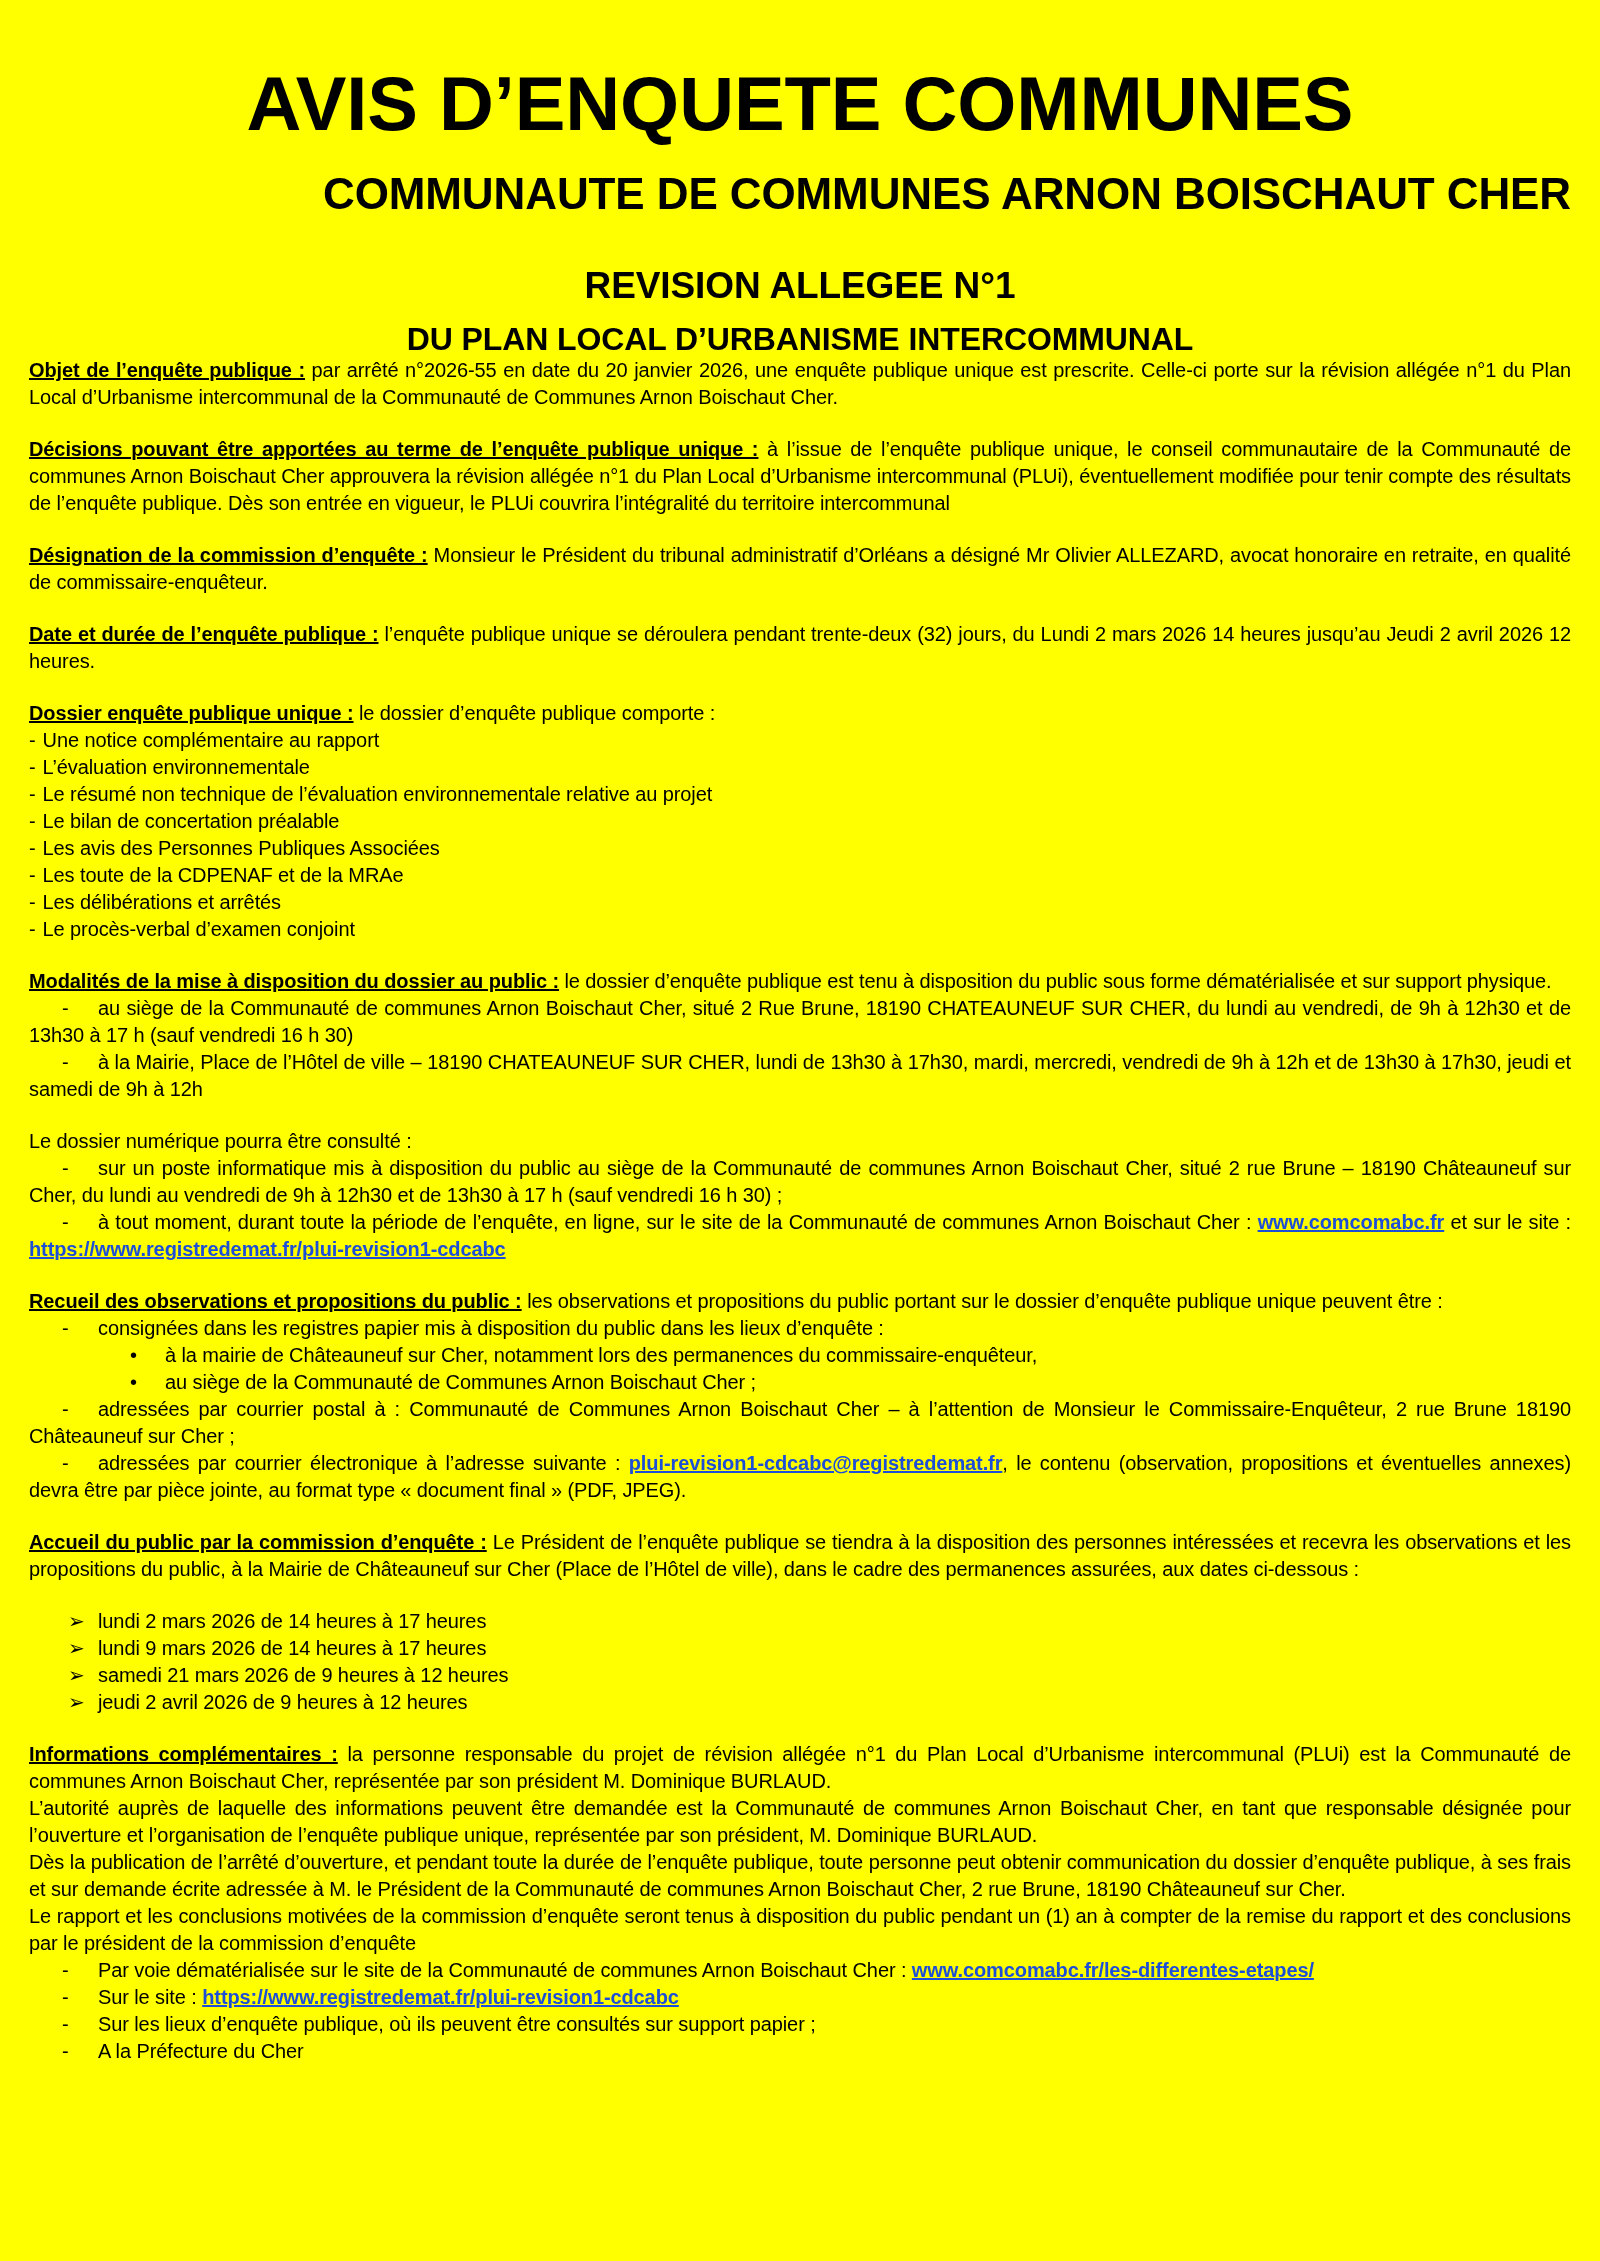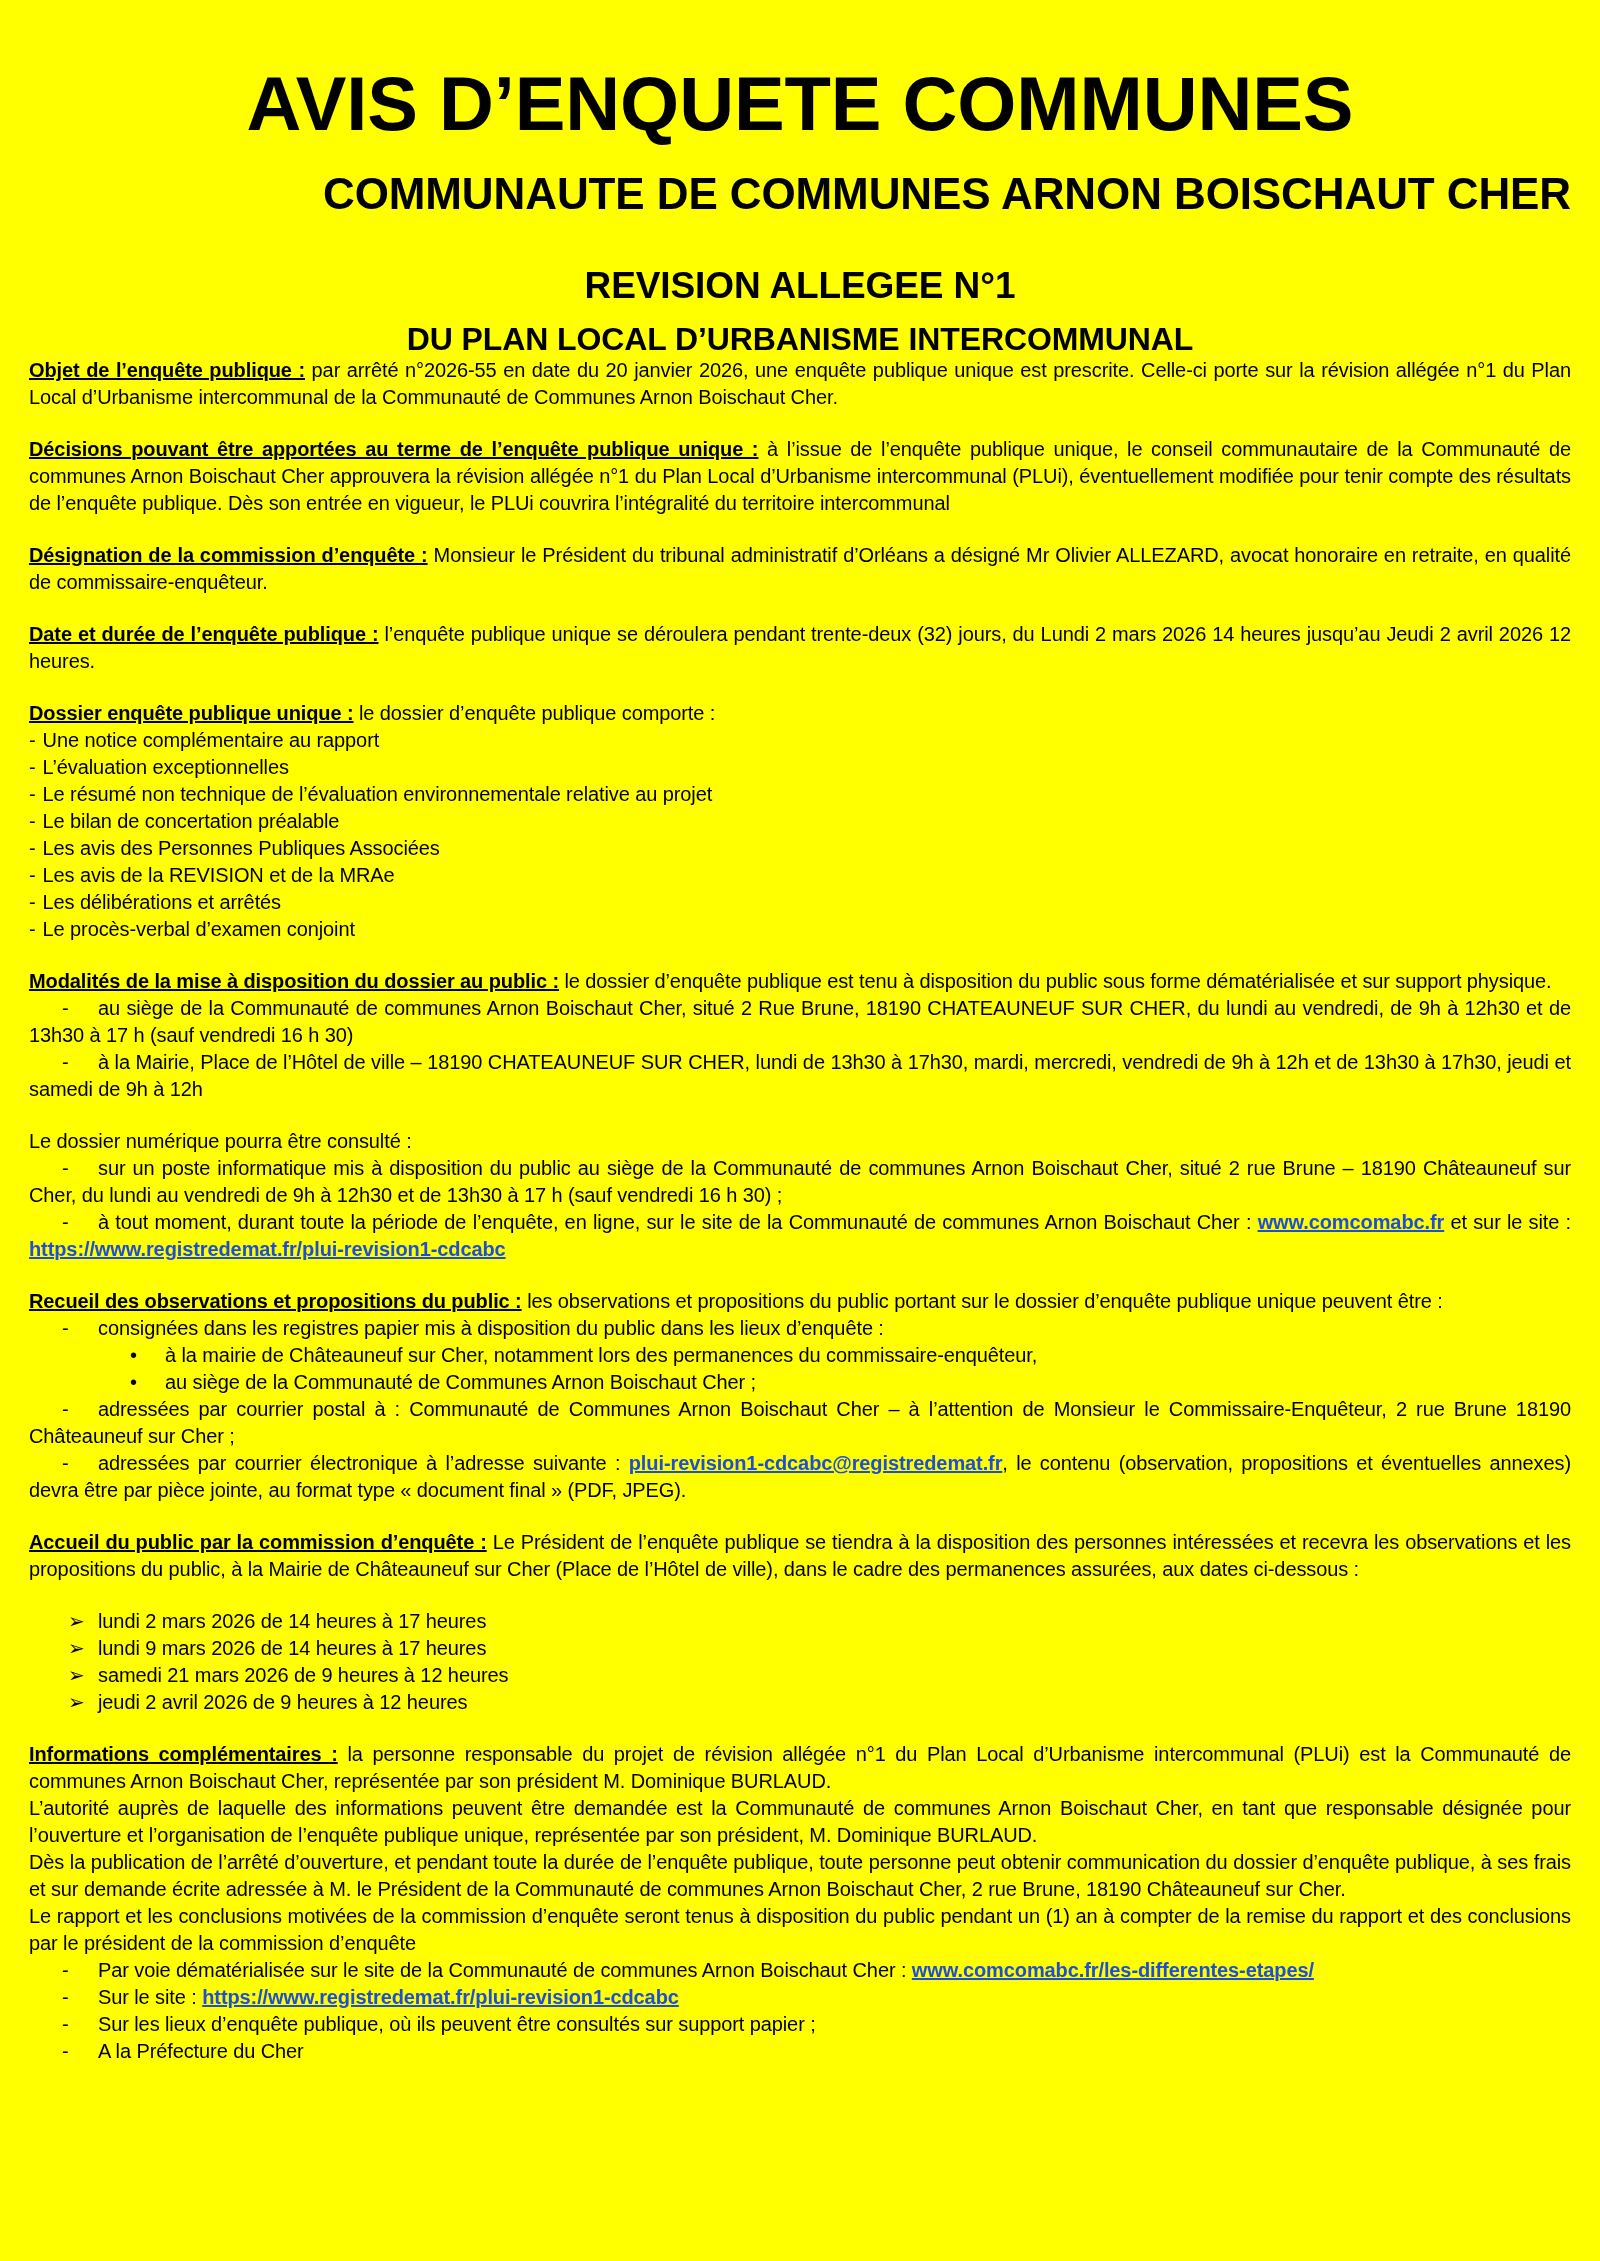--- a/index.html
+++ b/index.html
@@ -81,25 +81,25 @@
     <span>l’enquête publique unique se déroulera pendant trente-deux (32) jours, du Lundi 2 mars 2026 14 heures jusqu’au Jeudi 2 avril 2026 12 heures.</span>
   </p>
 </section>
 
 <section>
   <p class="sec">
     <span class="h">Dossier enquête publique unique :</span>
     <span>le dossier d’enquête publique comporte :</span>
   </p>
   <p><span class="mark-p">-</span><span>Une notice complémentaire au rapport</span></p>
-  <p><span class="mark-p">-</span><span>L’évaluation exceptionnelles</span></p>
+  <p><span class="mark-p">-</span><span>L’évaluation environnementale</span></p>
   <p><span class="mark-p">-</span><span>Le résumé non technique de l’évaluation environnementale relative au projet</span></p>
   <p><span class="mark-p">-</span><span>Le bilan de concertation préalable</span></p>
   <p><span class="mark-p">-</span><span>Les avis des Personnes Publiques Associées</span></p>
-  <p><span class="mark-p">-</span><span>Les avis de la REVISION et de la MRAe</span></p>
+  <p><span class="mark-p">-</span><span>Les toute de la CDPENAF et de la MRAe</span></p>
   <p><span class="mark-p">-</span><span>Les délibérations et arrêtés</span></p>
   <p><span class="mark-p">-</span><span>Le procès-verbal d’examen conjoint</span></p>
 </section>
 
 <section>
   <p class="sec">
     <span class="h">Modalités de la mise à disposition du dossier au public :</span>
     <span>le dossier d’enquête publique est tenu à disposition du public sous forme dématérialisée et sur support physique.</span>
   </p>
   <p><span class="tab-a"></span><span class="mark-d">-</span><span>au siège de la Communauté de communes Arnon Boischaut Cher, situé 2 Rue Brune, 18190 CHATEAUNEUF SUR CHER, du lundi au vendredi, de 9h à 12h30 et de 13h30 à 17 h (sauf vendredi 16 h 30)</span></p>

